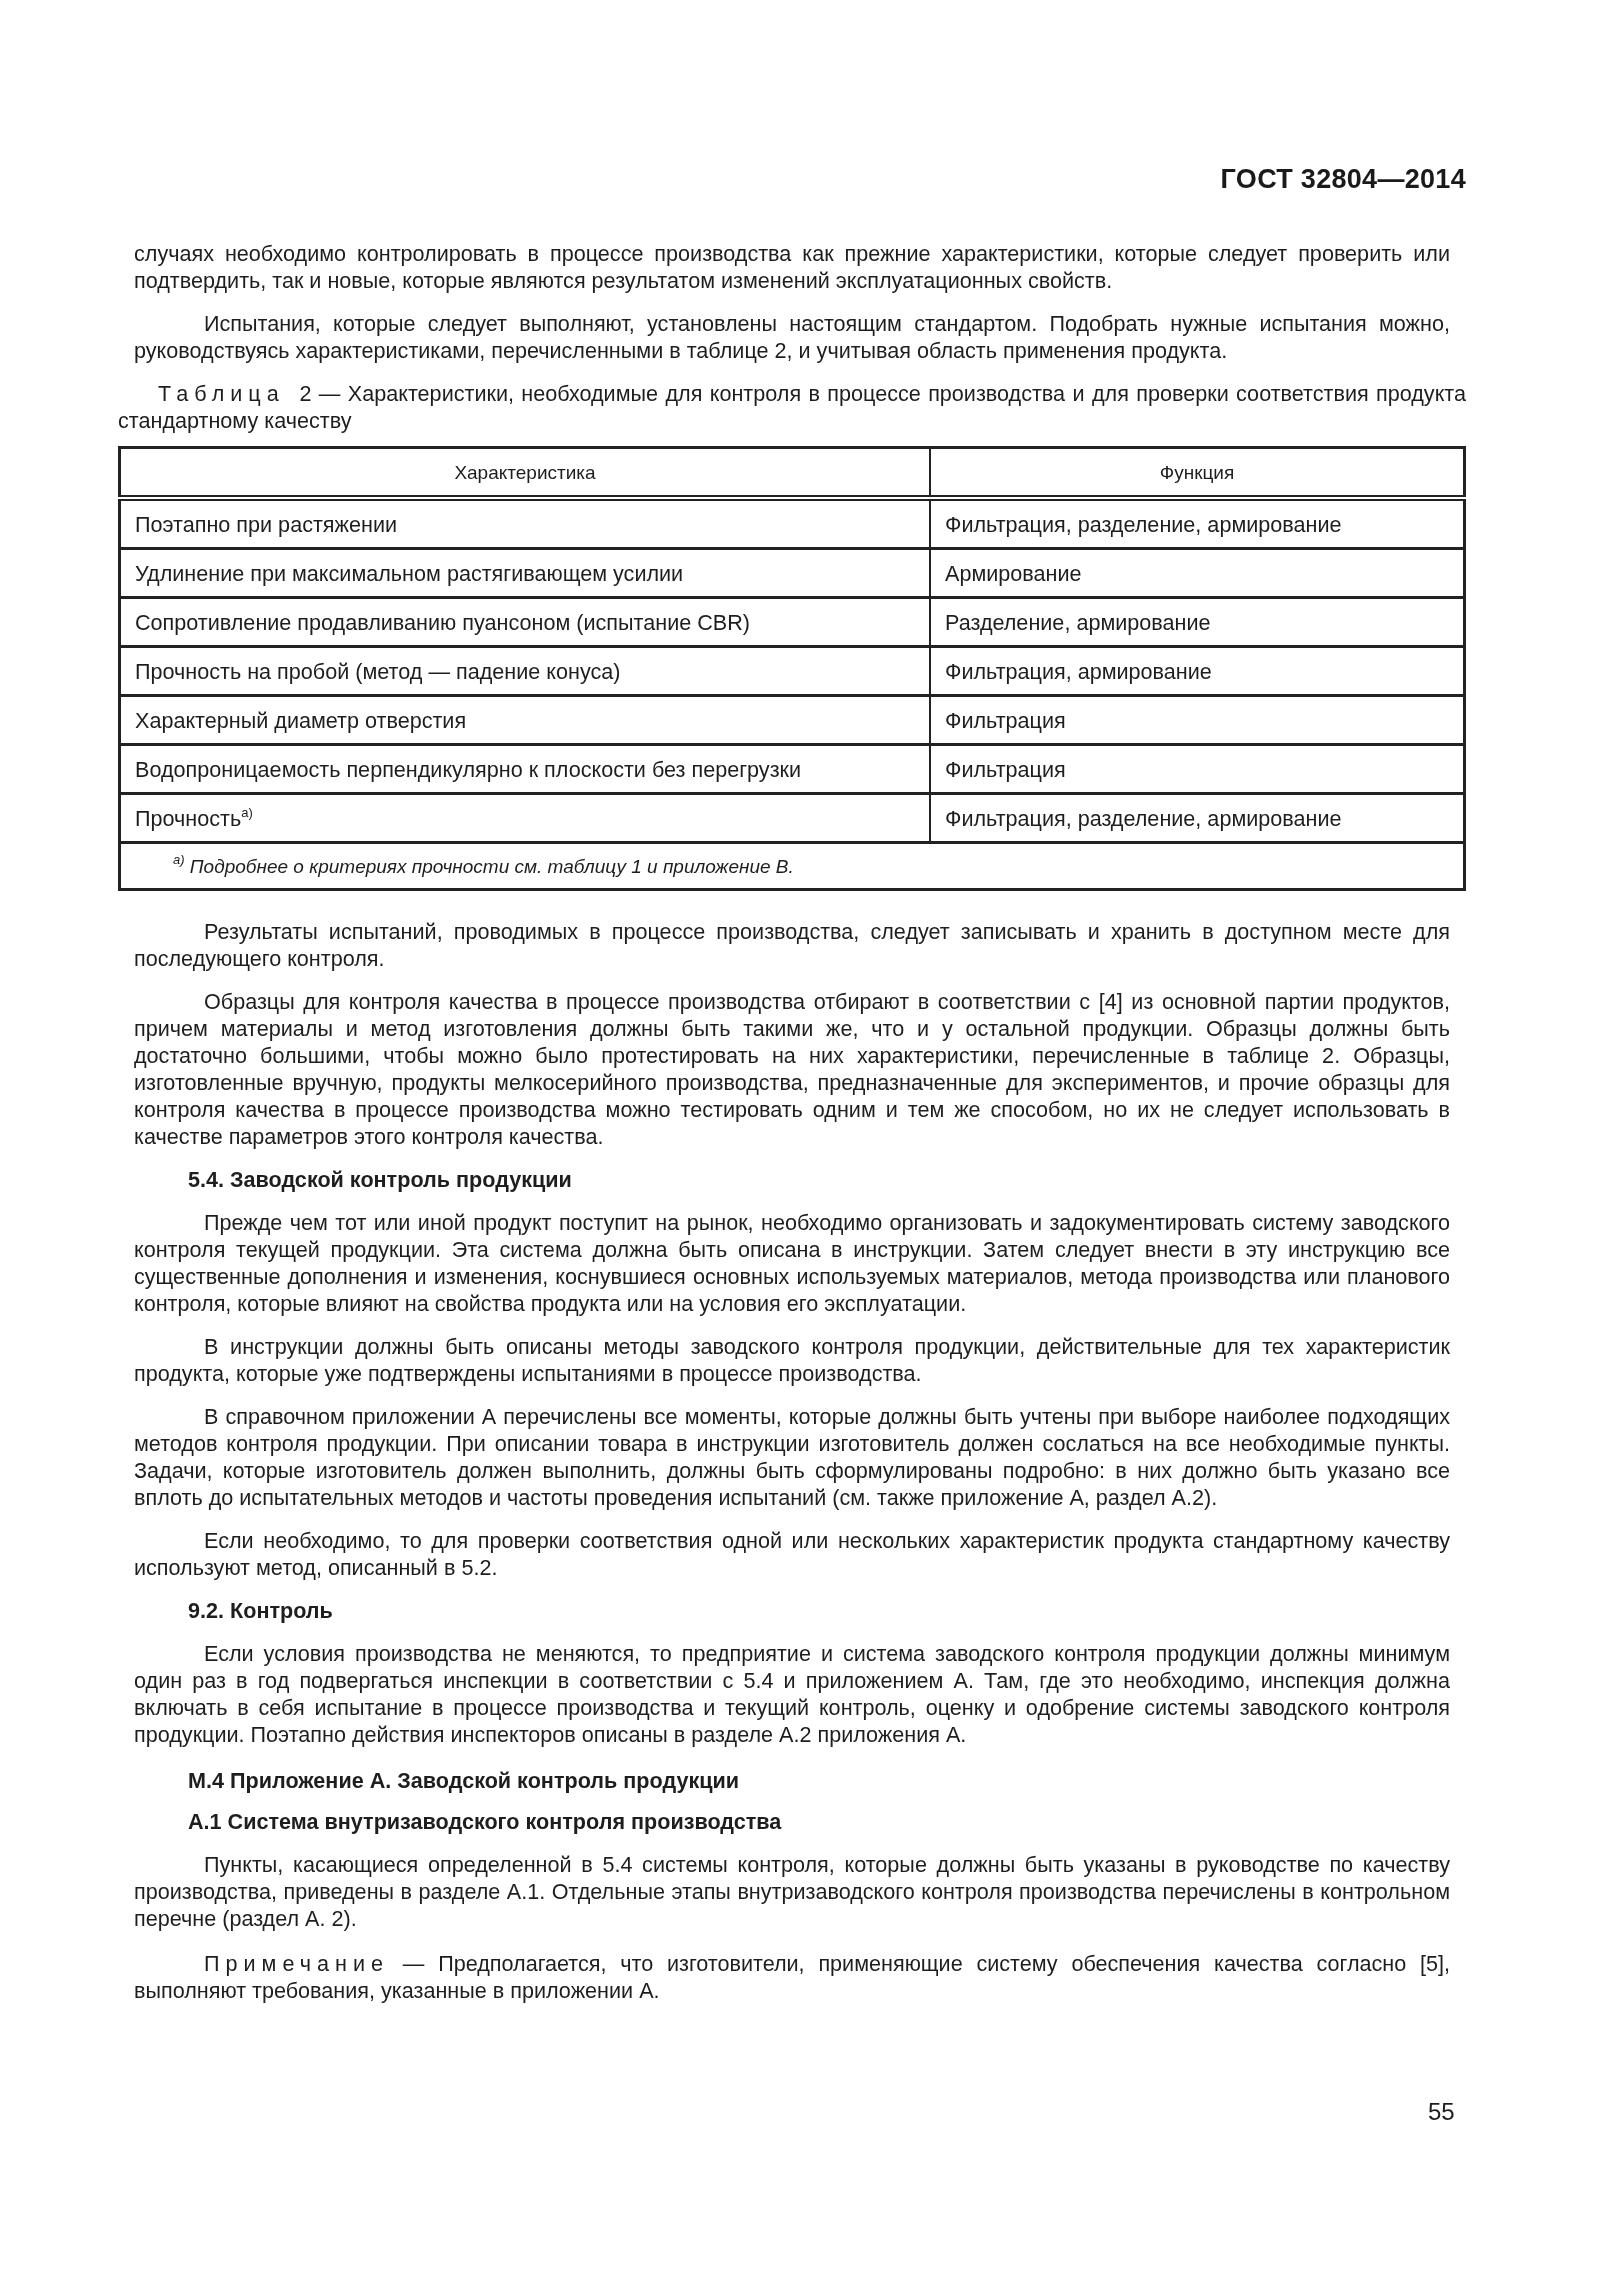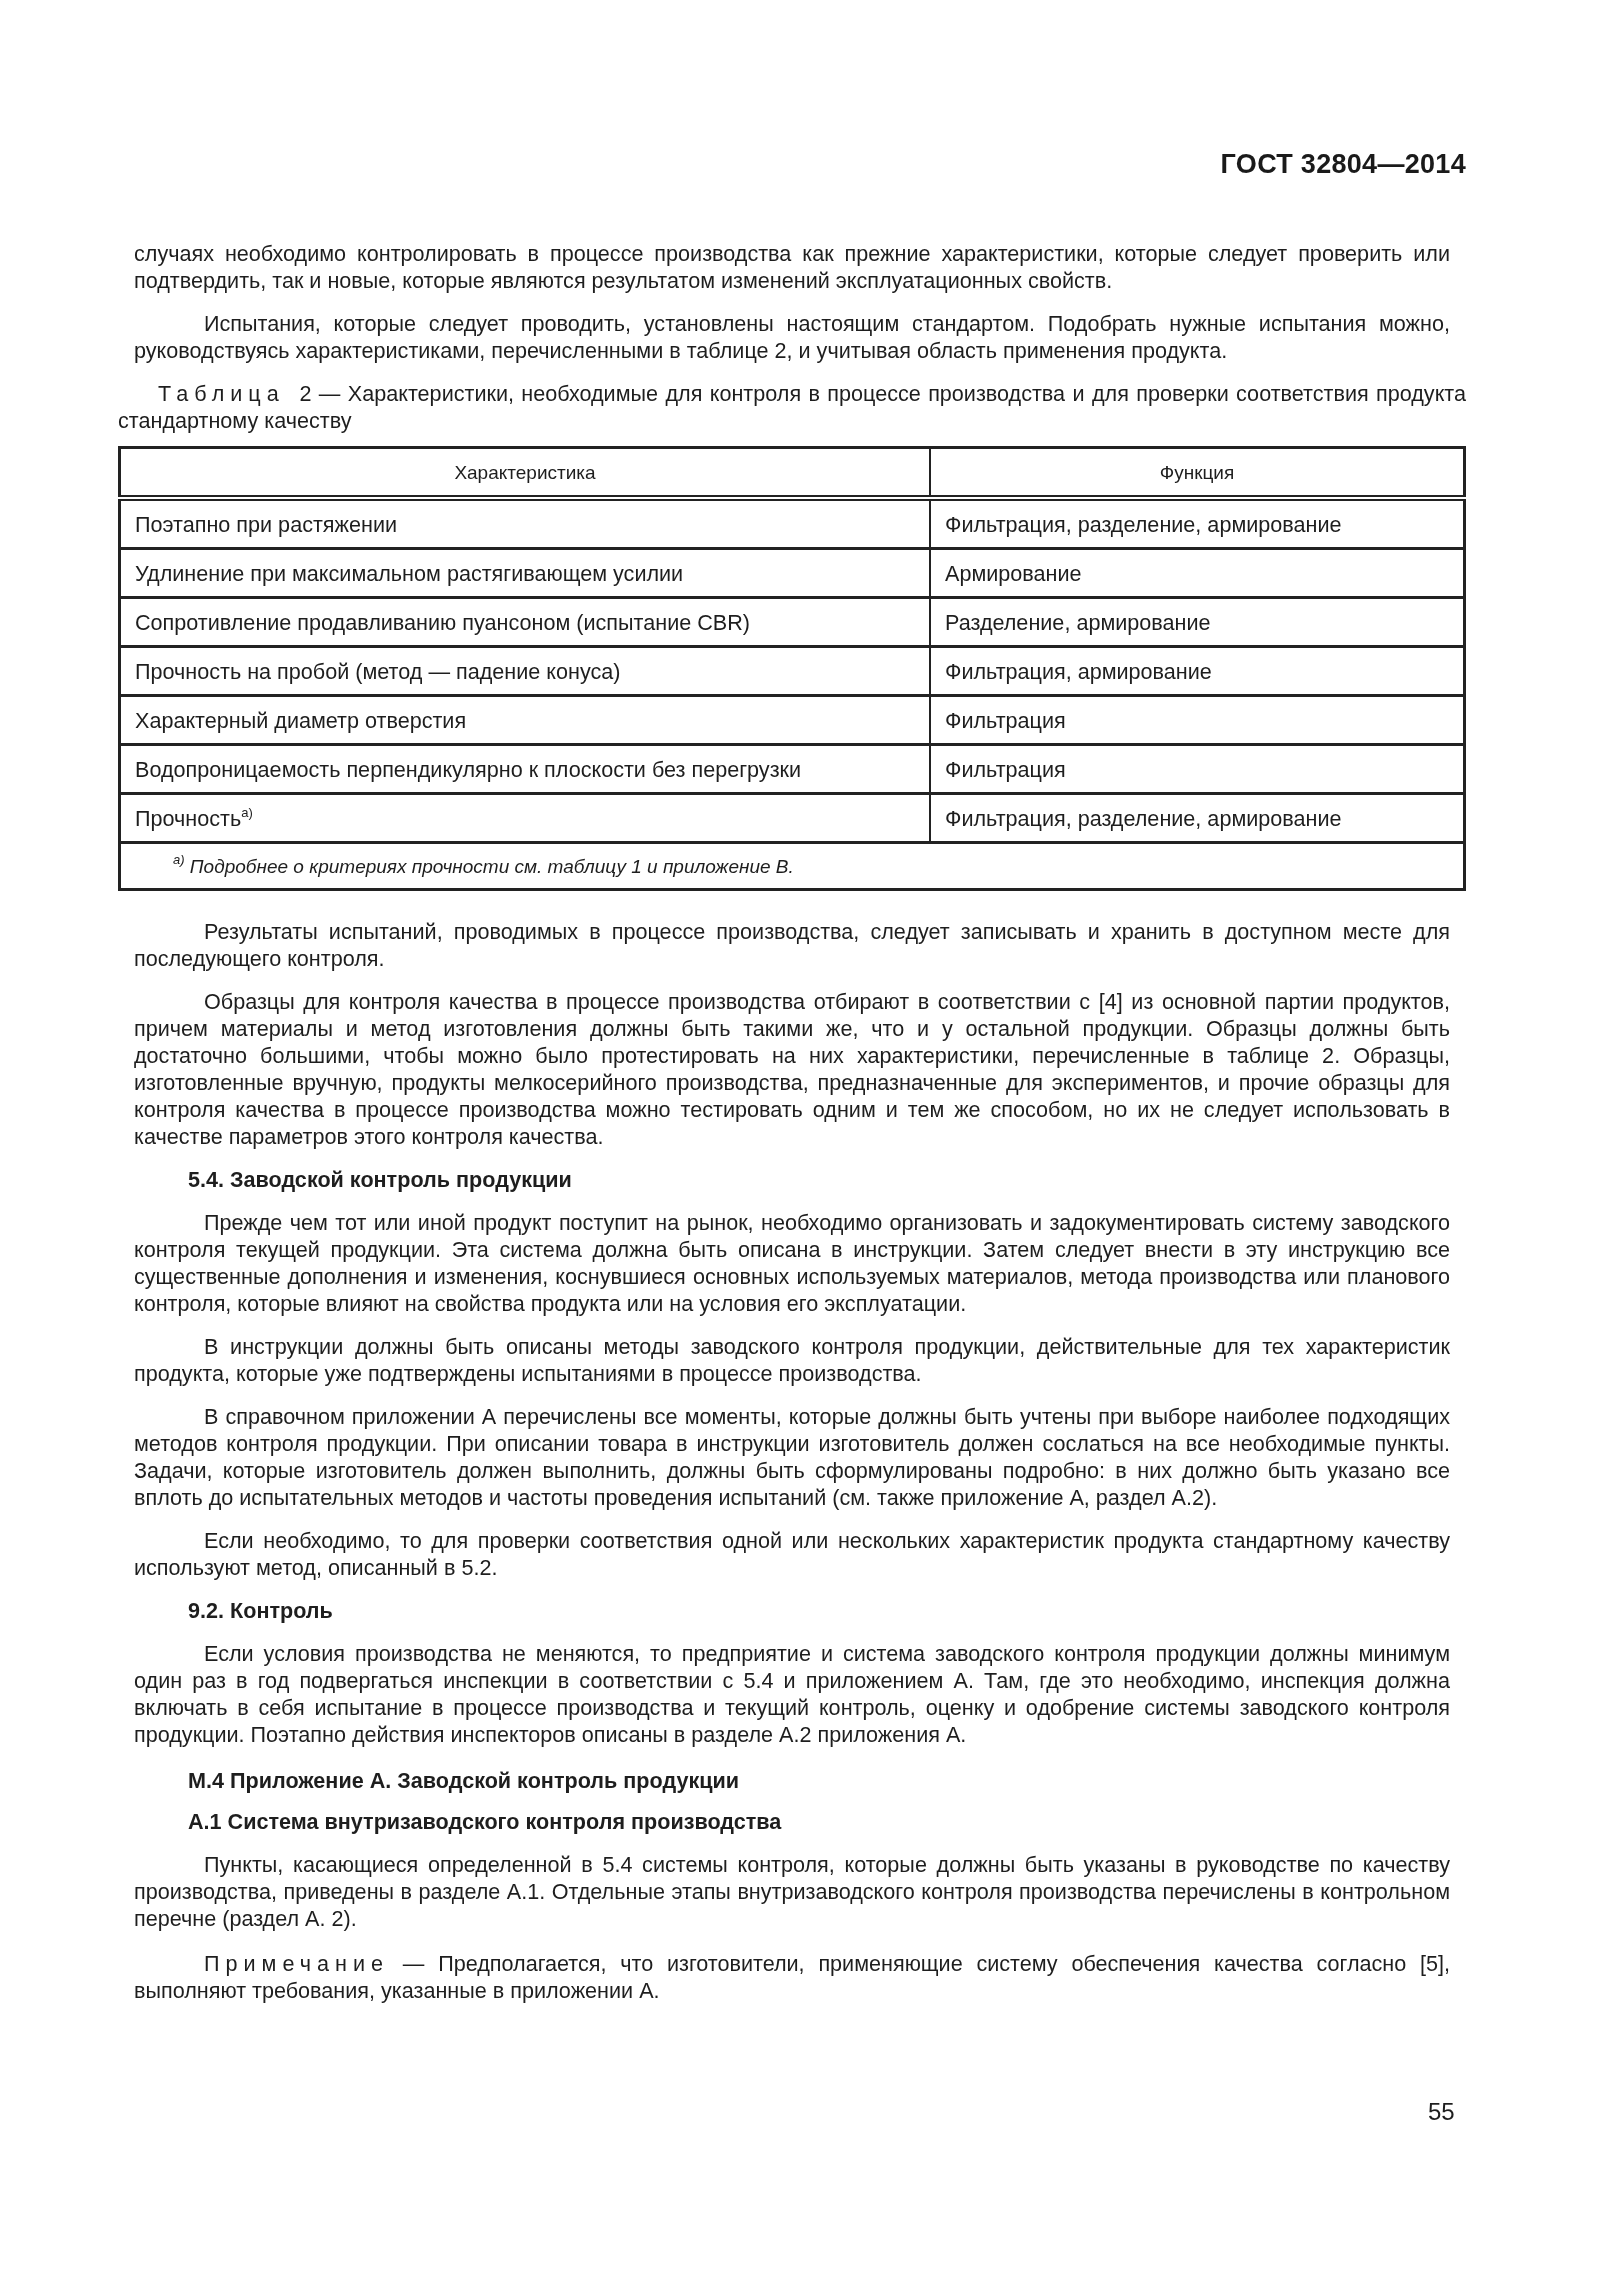--- a/index.html
+++ b/index.html
@@ -1,18 +1,18 @@
 <!DOCTYPE html>
 <html><head>
 <meta charset="utf-8">
 <style>
   html, body { margin: 0; padding: 0; background: #ffffff; }
   body { width: 1614px; height: 2283px; position: relative; overflow: hidden;
          font-family: "Liberation Sans", "DejaVu Sans", sans-serif; color: #1e1e1e; }
-  .doc-header { position: absolute; right: 148px; top: 149px; font-weight: bold; font-size: 27px; letter-spacing: 0.3px; color: #1a1a1a; }
+  .doc-header { position: absolute; right: 148px; top: 164px; font-weight: bold; font-size: 27px; letter-spacing: 0.3px; color: #1a1a1a; }
   .content { position: absolute; left: 118px; top: 224px; width: 1348px; font-size: 21.6px; line-height: 27px; }
   p { margin: 16px; text-align: justify; }
   p.indent { text-indent: 70px; }
   .caption { margin-top: 10px; text-align: justify; }
   .caption .spaced { letter-spacing: 6px; margin-left: 40px; }
   table.t2 { border-collapse: collapse; width: 1348px; margin-top: 12px; font-size: 21.6px; }
   table.t2 td, table.t2 th { border: 2px solid #222; }
   table.t2 th { font-weight: normal; font-size: 19px; height: 44px; text-align: center; }
   table.t2 thead tr { border-bottom: 6px double #222; }
   table.t2 td { height: 46px; padding: 0 14px; text-align: left; vertical-align: middle; }
@@ -29,21 +29,21 @@
   .note .spaced { letter-spacing: 6px; }
   .page-number { position: absolute; left: 1428px; top: 2098px; font-size: 24px; color: #1e1e1e; }
 </style>
 </head>
 <body>
 
 <div class="doc-header">ГОСТ 32804—2014</div>
 
 <div class="content">
   <p>случаях необходимо контролировать в процессе производства как прежние характеристики, которые следует проверить или подтвердить, так и новые, которые являются результатом изменений эксплуатационных свойств.</p>
-  <p class="indent">Испытания, которые следует проводить, установлены настоящим стандартом. Подобрать нужные испытания можно, руководствуясь характеристиками, перечисленными в таблице 2, и учитывая область применения продукта.</p>
+  <p class="indent">Испытания, которые следует выполняют, установлены настоящим стандартом. Подобрать нужные испытания можно, руководствуясь характеристиками, перечисленными в таблице 2, и учитывая область применения продукта.</p>
 
   <div class="caption">
     <span class="spaced">Таблица</span>&nbsp;&nbsp;<span>2</span>&nbsp;<span>— Характеристики, необходимые для контроля в процессе производства и для проверки соответствия продукта стандартному качеству</span>
   </div>
 
   <table class="t2">
     <thead>
       <tr>
         <th class="col1">Характеристика</th>
         <th>Функция</th>

